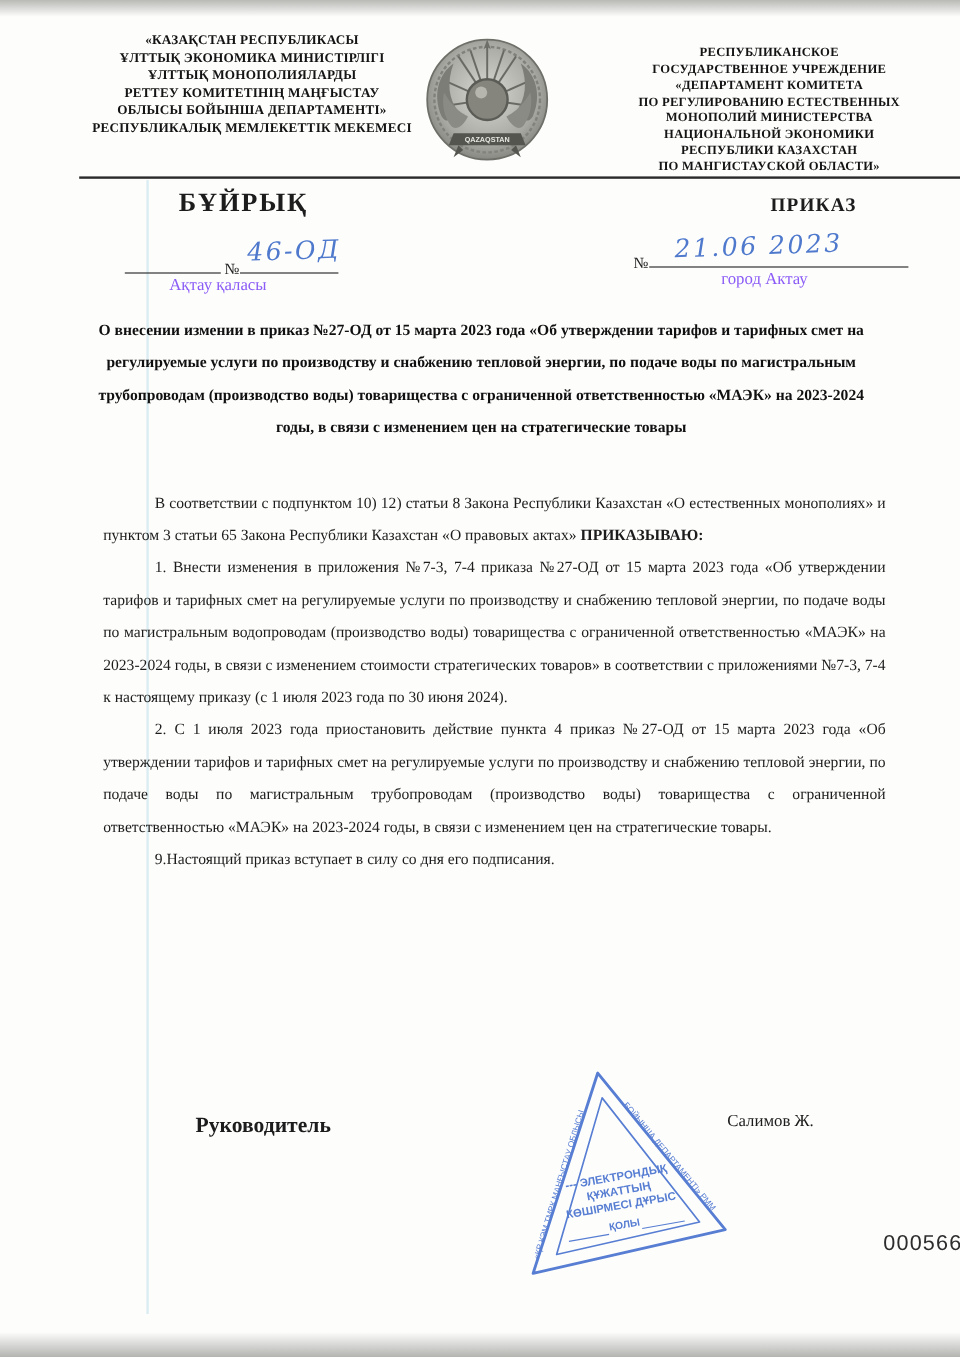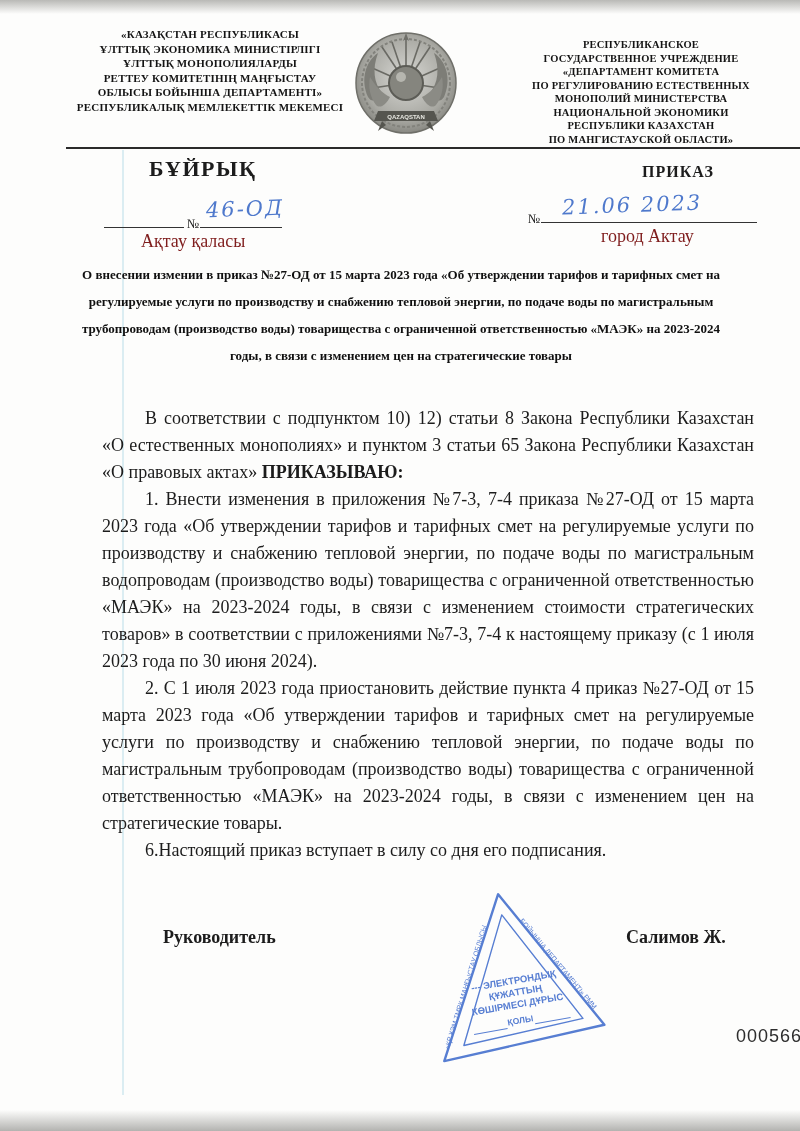--- a/index.html
+++ b/index.html
@@ -21,31 +21,31 @@
   .org-right{left:488px;top:38px;width:306px;font-size:10.5px;line-height:13.5px;letter-spacing:.2px;}
   .emblem{position:absolute;left:352px;top:27px;width:108px;height:116px;}
   .rule{position:absolute;left:66px;top:147px;width:734px;height:2px;background:#2a2a2a;}
   .order-kk{position:absolute;left:149px;top:156px;font-size:22px;font-weight:bold;letter-spacing:1.5px;}
   .order-ru{position:absolute;left:606px;top:163px;font-size:16px;font-weight:bold;letter-spacing:1px;margin-left:36px;}
   
   .uline{position:absolute;height:1px;background:#333;}
   .no-sign{position:absolute;font-size:13px;color:#222;}
   .hand{position:absolute;font-family:"DejaVu Serif",serif;font-style:italic;
     color:#4f79cc;font-size:21px;letter-spacing:2px;transform:rotate(-2deg);}
-  .place{position:absolute;font-size:18px;color:#7f1d1d;font-family:Liberation Serif, serif;}
+  .place{position:absolute;font-size:14px;color:#8b5cf6;font-family:Liberation Serif, serif;}
   
   .doc-title{position:absolute;left:82px;top:261px;width:638px;text-align:center;
     font-weight:bold;font-size:13px;line-height:27px;color:#101010;}
-  .body-text{position:absolute;left:102px;top:405px;width:652px;
-    font-size:18px;line-height:27px;text-align:justify;}
+  .body-text{position:absolute;left:86px;top:405px;width:652px;
+    font-size:13px;line-height:27px;text-align:justify;}
   .body-text p{margin:0;text-indent:43px;}
   .b{font-weight:bold;}
   
   .sig-role{position:absolute;left:163px;top:927px;font-size:18px;font-weight:bold;}
-  .sig-name{position:absolute;left:606px;top:927px;font-size:18px;font-weight:bold;margin-left:20px;}
+  .sig-name{position:absolute;left:606px;top:927px;font-size:14px;font-weight:normal;}
   
   .stamp{position:absolute;left:422px;top:888px;width:180px;height:170px;
     transform:rotate(-10deg);opacity:.92;}
   
   .page-num{position:absolute;left:736px;top:1026px;
     font-family:"Liberation Sans","DejaVu Sans",sans-serif;
     font-size:18px;letter-spacing:1px;color:#2d2d2d;}
 </style>
 </head>
 <body>
@@ -128,21 +128,21 @@
 <div class="uline" style="left:541px;top:222px;width:216px;"></div>
 <span class="hand" style="left:562px;top:193px;">21.06 2023</span>
 <span class="place" style="left:601px;top:226px;">город Актау</span>
 
 <div class="doc-title">О внесении измении в приказ №27-ОД от 15 марта 2023 года «Об утверждении тарифов и тарифных смет на регулируемые услуги по производству и снабжению тепловой энергии, по подаче воды по магистральным трубопроводам (производство воды) товарищества с ограниченной ответственностью «МАЭК» на 2023-2024 годы, в связи с изменением цен на стратегические товары</div>
 
 <div class="body-text">
   <p><span>В соответствии с подпунктом 10) 12) статьи 8 Закона Республики Казахстан «О естественных монополиях» и пунктом 3 статьи 65 Закона Республики Казахстан «О правовых актах» </span><span class="b">ПРИКАЗЫВАЮ:</span></p>
   <p>1. Внести изменения в приложения №7-3, 7-4 приказа №27-ОД от 15 марта 2023 года «Об утверждении тарифов и тарифных смет на регулируемые услуги по производству и снабжению тепловой энергии, по подаче воды по магистральным водопроводам (производство воды) товарищества с ограниченной ответственностью «МАЭК» на 2023-2024 годы, в связи с изменением стоимости стратегических товаров» в соответствии с приложениями №7-3, 7-4 к настоящему приказу (с 1 июля 2023 года по 30 июня 2024).</p>
   <p>2. С 1 июля 2023 года приостановить действие пункта 4 приказ №27-ОД от 15 марта 2023 года «Об утверждении тарифов и тарифных смет на регулируемые услуги по производству и снабжению тепловой энергии, по подаче воды по магистральным трубопроводам (производство воды) товарищества с ограниченной ответственностью «МАЭК» на 2023-2024 годы, в связи с изменением цен на стратегические товары.</p>
-  <p>6.Настоящий приказ вступает в силу со дня его подписания.</p>
+  <p>9.Настоящий приказ вступает в силу со дня его подписания.</p>
 </div>
 
 <div class="sig-role">Руководитель</div>
 <div class="sig-name">Салимов Ж.</div>
 
 <svg class="stamp" viewBox="0 0 180 170">
   <g fill="none" stroke="#4a74cf" stroke-width="2.4" stroke-linejoin="round">
     <path d="M90,5 L8,160 L172,152 Z"></path>
   </g>
   <g fill="none" stroke="#4a74cf" stroke-width="1.4" stroke-linejoin="round">

